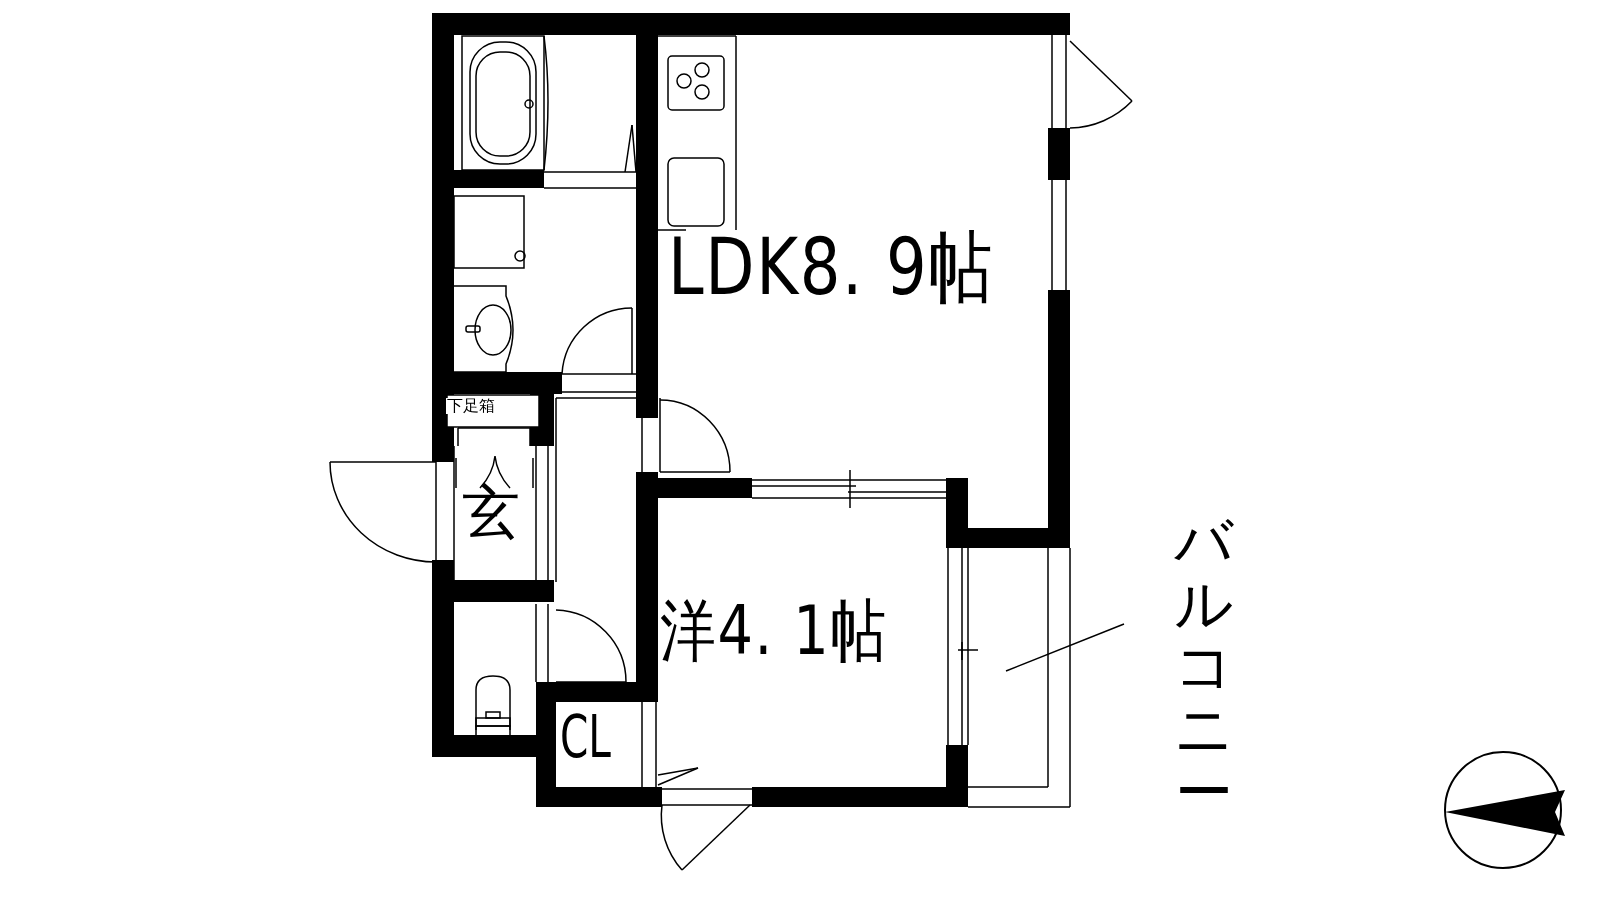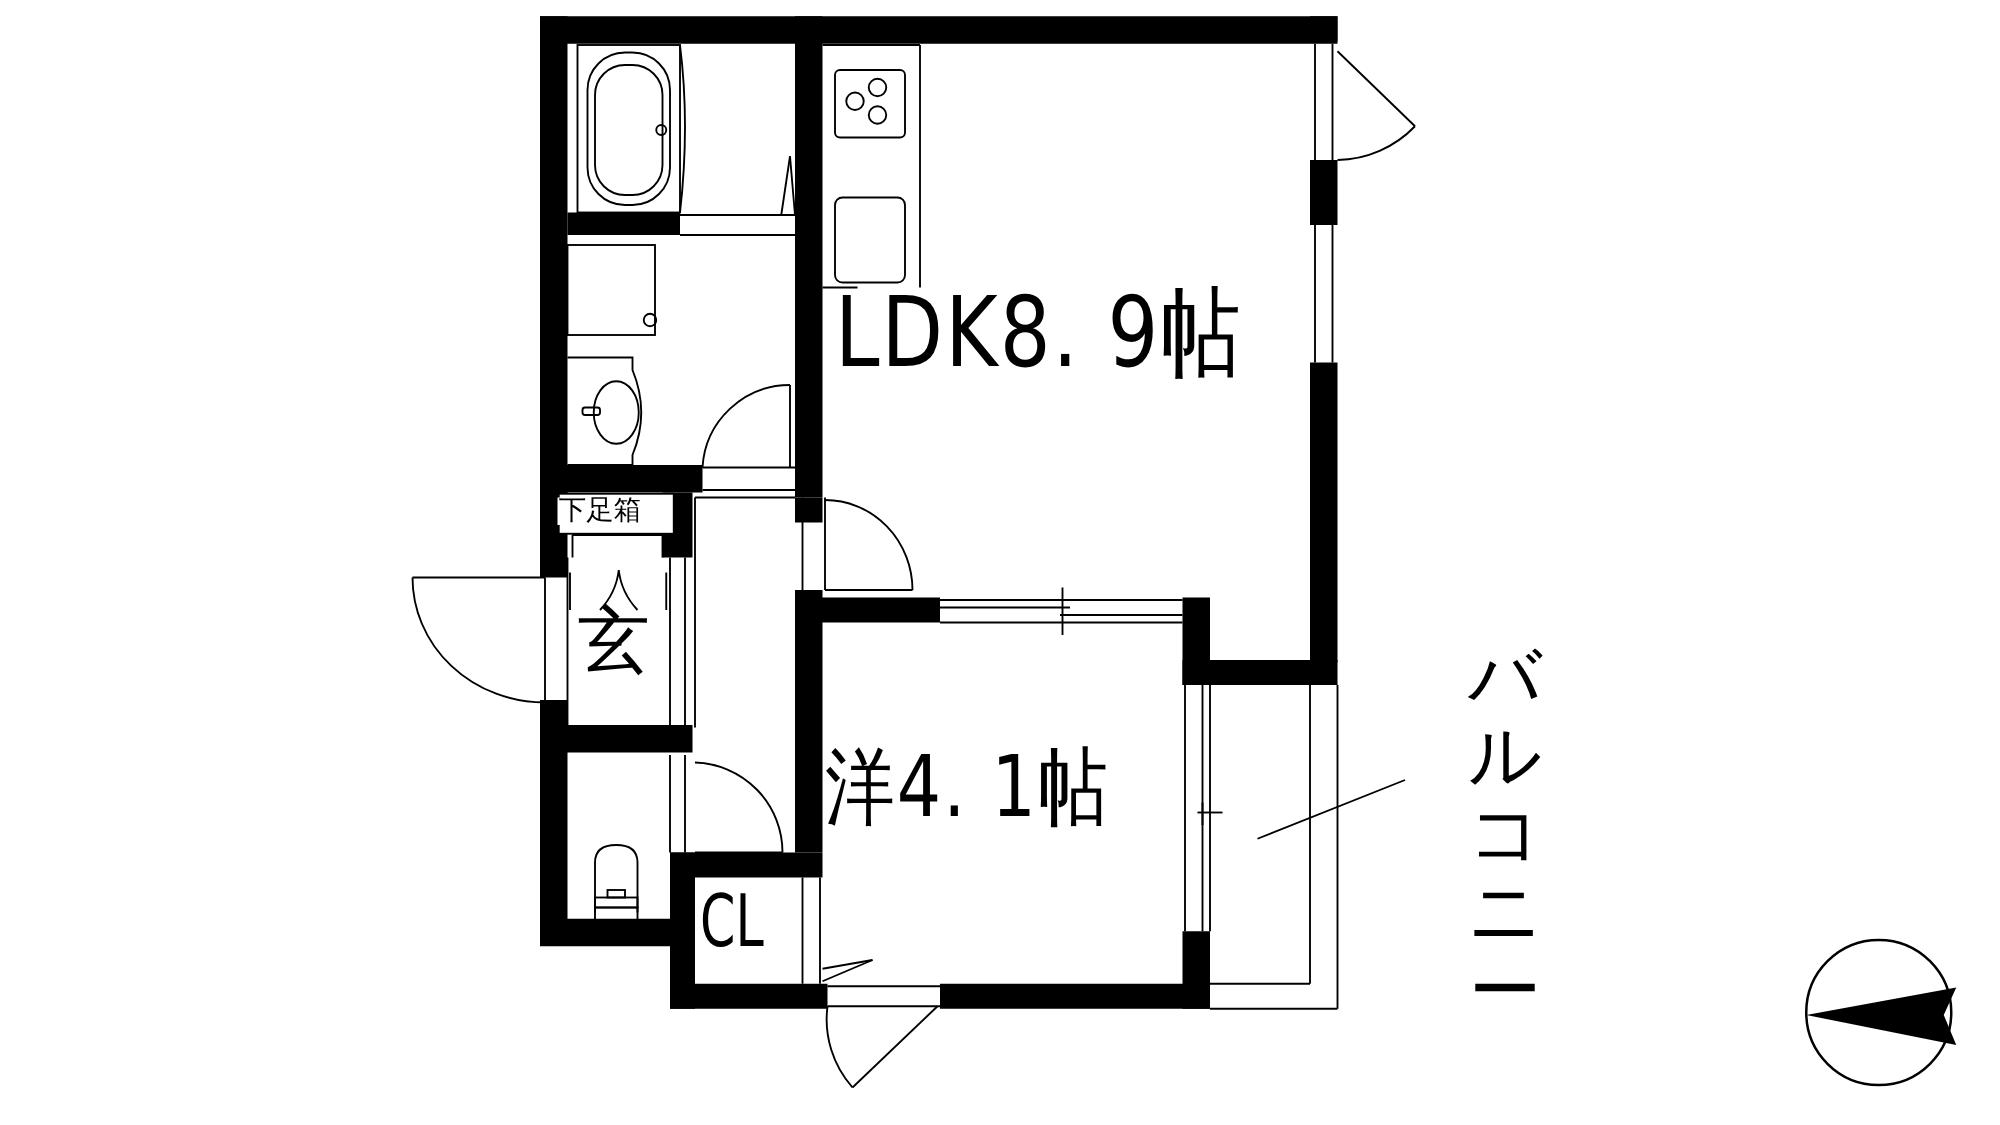--- a/index.html
+++ b/index.html
@@ -2,21 +2,21 @@
 <html><head>
 <meta charset="utf-8">
 <style>
   html, body { margin:0; padding:0; background:#ffffff; }
   body { width:1600px; height:900px; position:relative; overflow:hidden; font-family:"DejaVu Sans", sans-serif; }
   svg { position:absolute; left:0; top:0; }
   .lbl { position:absolute; color:#000; font-family:"DejaVu Sans", sans-serif; white-space:nowrap; line-height:1; }
   .ldk { left:668px; top:228px; font-size:78px; transform:scaleX(0.82); transform-origin:left top; letter-spacing:2px; }
   .yo { left:660px; top:597px; font-size:68px; transform:scaleX(0.82); transform-origin:left top; letter-spacing:2px; }
   .gen { left:462px; top:483px; font-size:58px; }
-  .getabako { left:446px; top:398px; font-size:22px; background:#fff; padding:0 1px; }
+  .getabako { left:446px; top:398px; font-size:16px; background:#fff; padding:0 1px; }
   .cl { left:560px; top:708px; font-size:58px; transform:scaleX(0.7); transform-origin:left top; }
   .balcony { left:1174px; top:510px; font-size:58px; width:60px; display:flex; flex-direction:column; align-items:center; line-height:1.08; }
   .balcony span { display:block; }
 </style>
 </head>
 <body>
 
 <svg width="1600" height="900" viewBox="0 0 1600 900" xmlns="http://www.w3.org/2000/svg">
   <g fill="#000" stroke="none">
 

